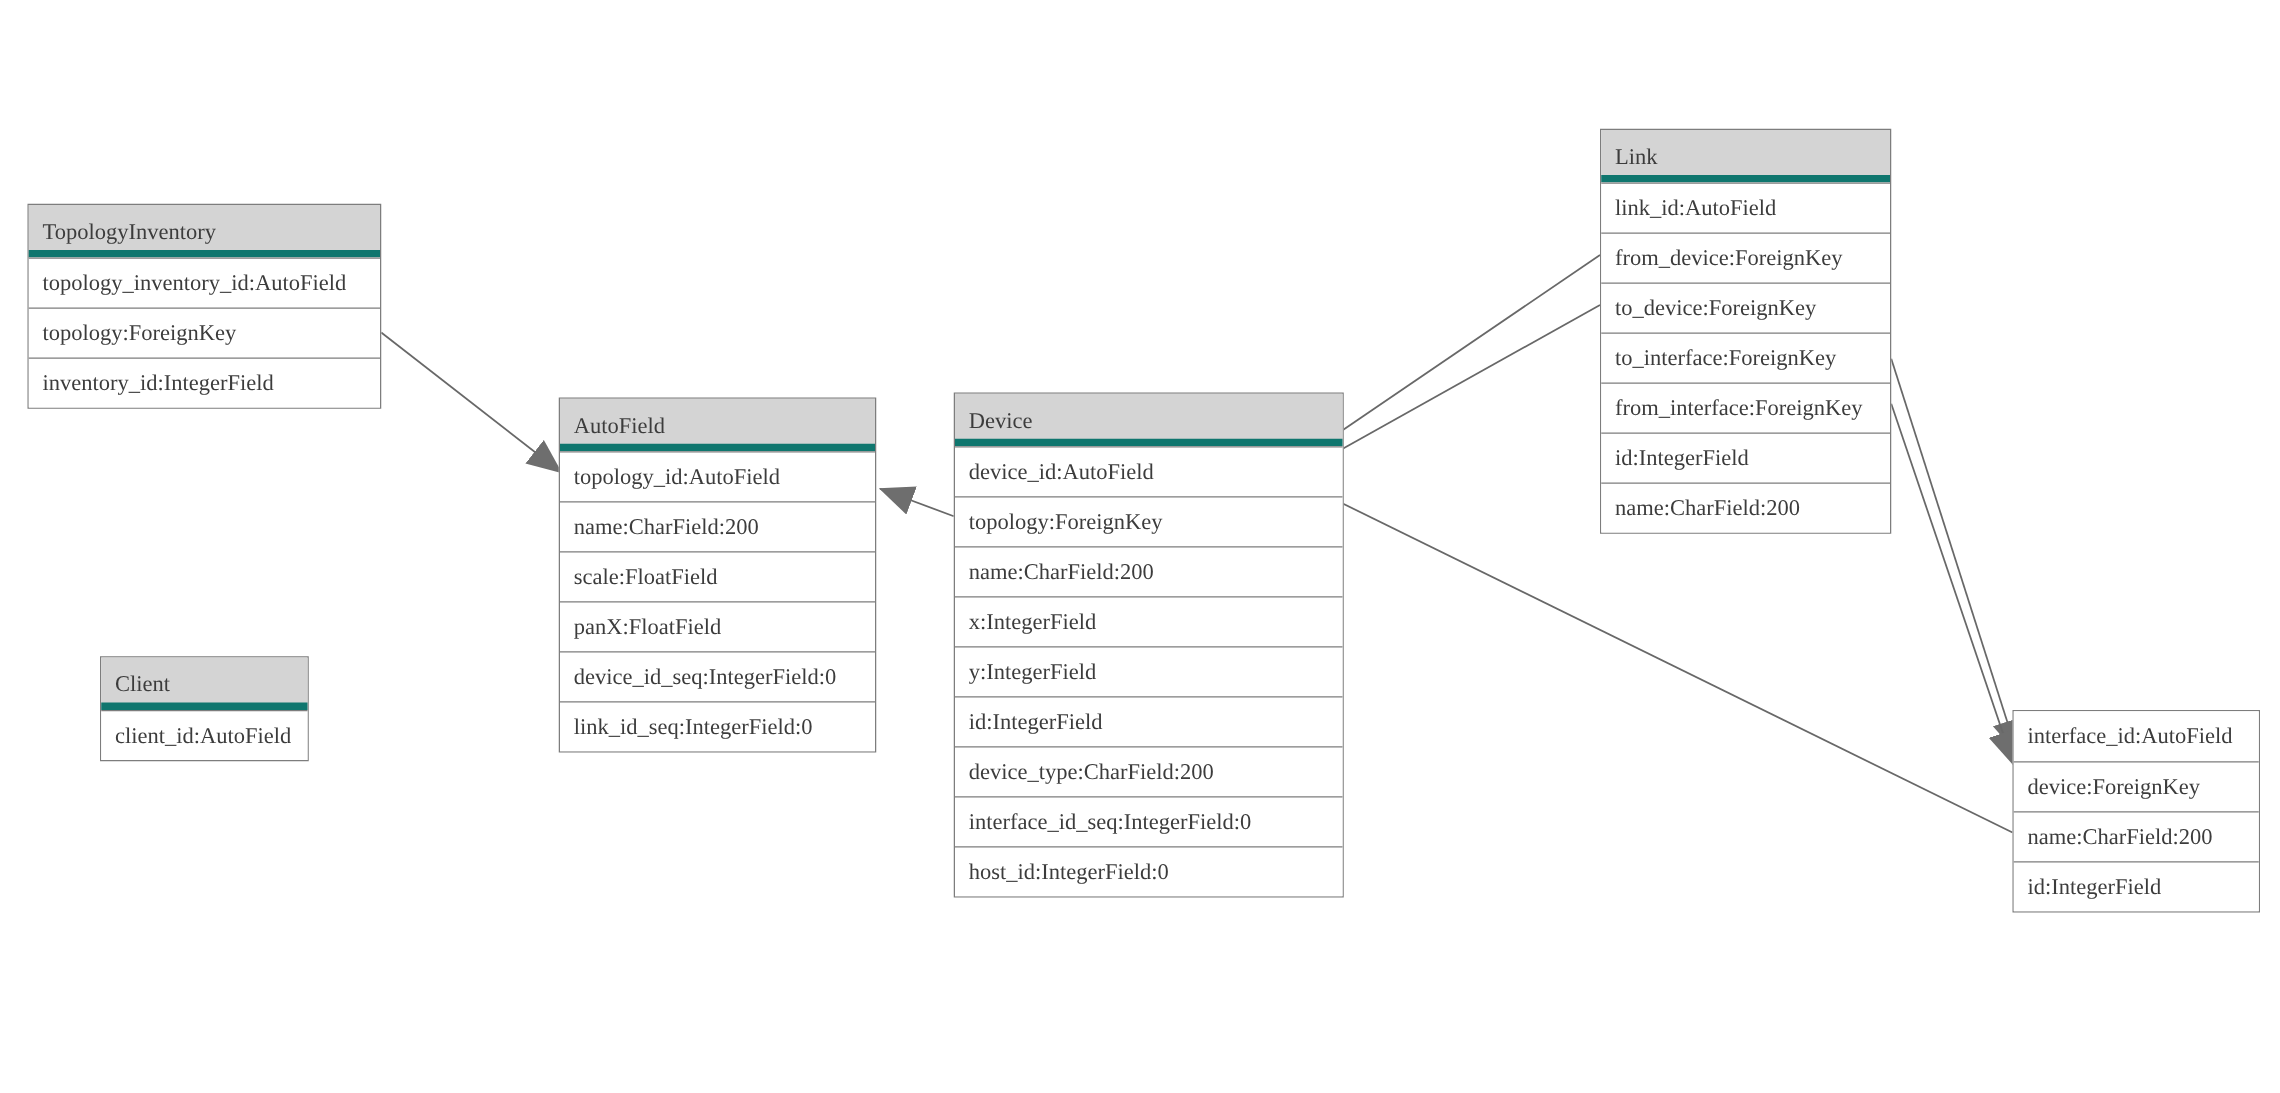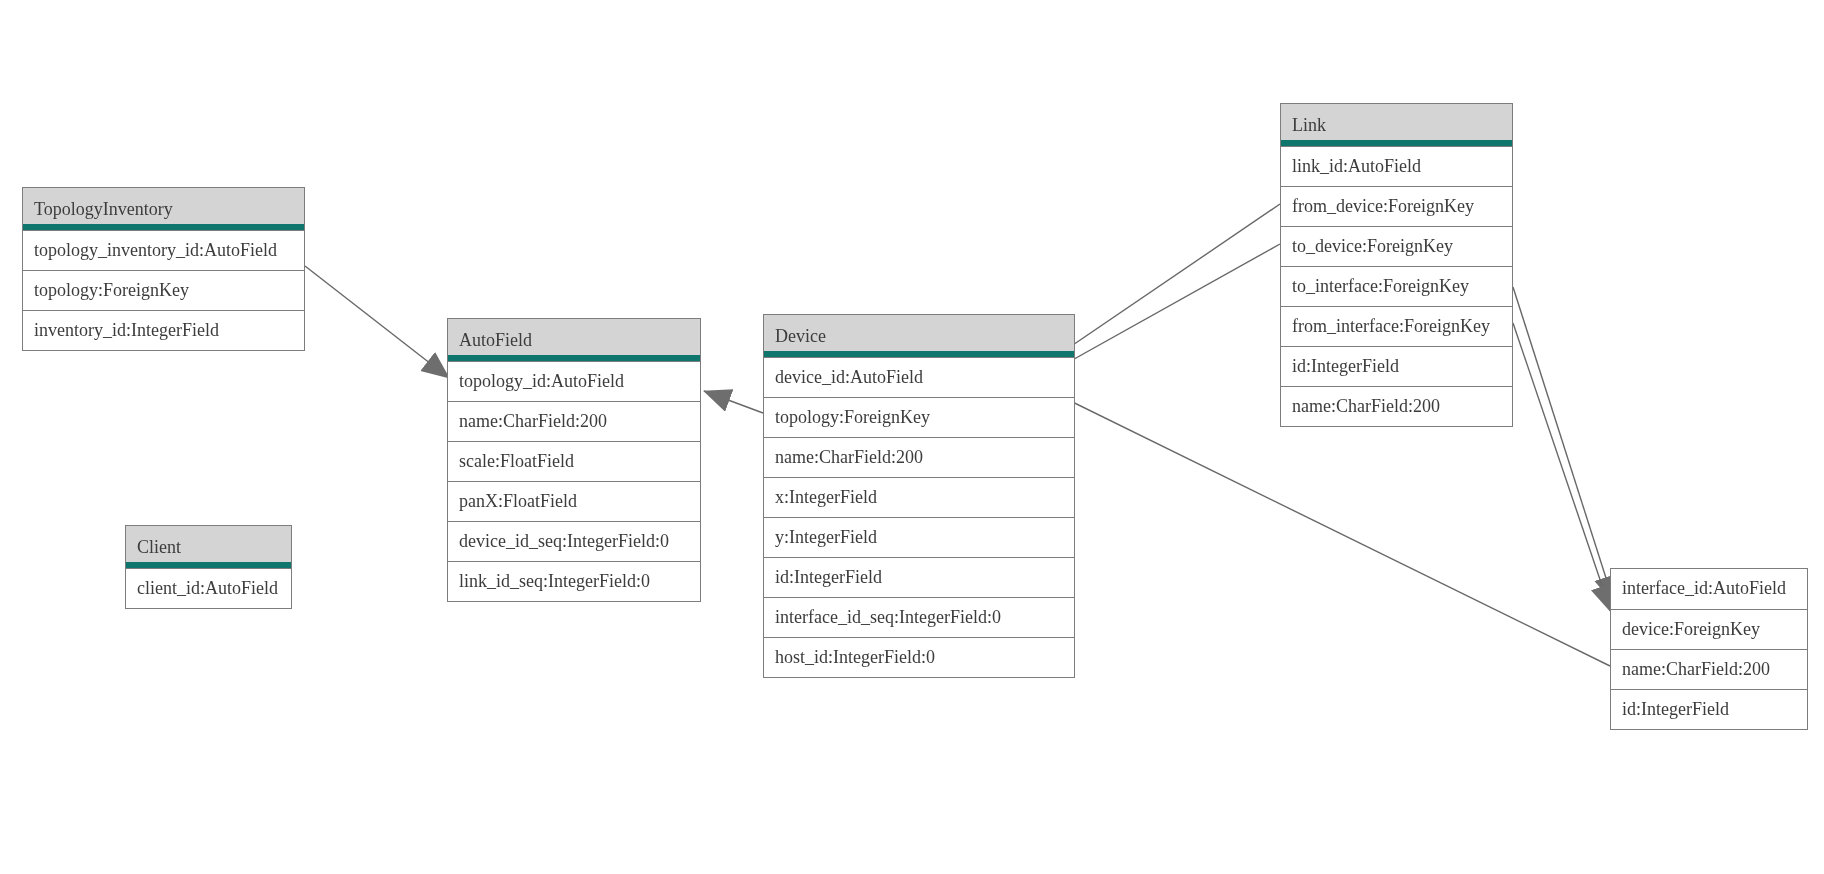--- a/index.html
+++ b/index.html
@@ -70,47 +70,48 @@
         <line x1="305" y1="266" x2="449" y2="378" stroke="#686868" stroke-width="1.4" marker-end="url(#arrowhead)"></line>
         <line x1="763" y1="413" x2="704" y2="391" stroke="#686868" stroke-width="1.4" marker-end="url(#arrowhead)"></line>
         <line x1="1280" y1="204" x2="1042" y2="366" stroke="#686868" stroke-width="1.4" marker-end="url(#arrowhead)"></line>
         <line x1="1280" y1="244" x2="1042" y2="377" stroke="#686868" stroke-width="1.4" marker-end="url(#arrowhead)"></line>
         <line x1="1610" y1="666" x2="1042" y2="387" stroke="#686868" stroke-width="1.4" marker-end="url(#arrowhead)"></line>
         <line x1="1513" y1="287" x2="1614" y2="603" stroke="#686868" stroke-width="1.4" marker-end="url(#arrowhead)"></line>
         <line x1="1513" y1="323" x2="1611" y2="612" stroke="#686868" stroke-width="1.4" marker-end="url(#arrowhead)"></line>
       </g>
   </svg>
   <div id="entity-layer">
-      <div class="entity" style="left: 22px; top: 163px; width: 283px; margin-top: 24px;">
+      <div class="entity" style="left: 22px; top: 163px; width: 283px;">
         <div class="entity-header">TopologyInventory</div>
         <div class="entity-field">topology_inventory_id:AutoField</div>
         <div class="entity-field">topology:ForeignKey</div>
         <div class="entity-field">inventory_id:IntegerField</div>
       </div>
       <div class="entity" style="left: 447px; top: 318px; width: 254px;">
         <div class="entity-header">AutoField</div>
         <div class="entity-field">topology_id:AutoField</div>
         <div class="entity-field">name:CharField:200</div>
         <div class="entity-field">scale:FloatField</div>
         <div class="entity-field">panX:FloatField</div>
         <div class="entity-field">device_id_seq:IntegerField:0</div>
         <div class="entity-field">link_id_seq:IntegerField:0</div>
       </div>
-      <div class="entity" style="left: 80px; top: 525px; width: 167px; margin-left: 45px;">
+      <div class="entity" style="left: 80px; top: 525px; width: 167px;">
         <div class="entity-header">Client</div>
         <div class="entity-field">client_id:AutoField</div>
       </div>
       <div class="entity" style="left: 763px; top: 314px; width: 312px;">
         <div class="entity-header">Device</div>
         <div class="entity-field">device_id:AutoField</div>
         <div class="entity-field">topology:ForeignKey</div>
         <div class="entity-field">name:CharField:200</div>
         <div class="entity-field">x:IntegerField</div>
         <div class="entity-field">y:IntegerField</div>
         <div class="entity-field">id:IntegerField</div>
+        <div class="entity-field">device_type:CharField:200</div>
         <div class="entity-field">interface_id_seq:IntegerField:0</div>
         <div class="entity-field">host_id:IntegerField:0</div>
       </div>
       <div class="entity" style="left: 1280px; top: 103px; width: 233px;">
         <div class="entity-header">Link</div>
         <div class="entity-field">link_id:AutoField</div>
         <div class="entity-field">from_device:ForeignKey</div>
         <div class="entity-field">to_device:ForeignKey</div>
         <div class="entity-field">to_interface:ForeignKey</div>
         <div class="entity-field">from_interface:ForeignKey</div>

